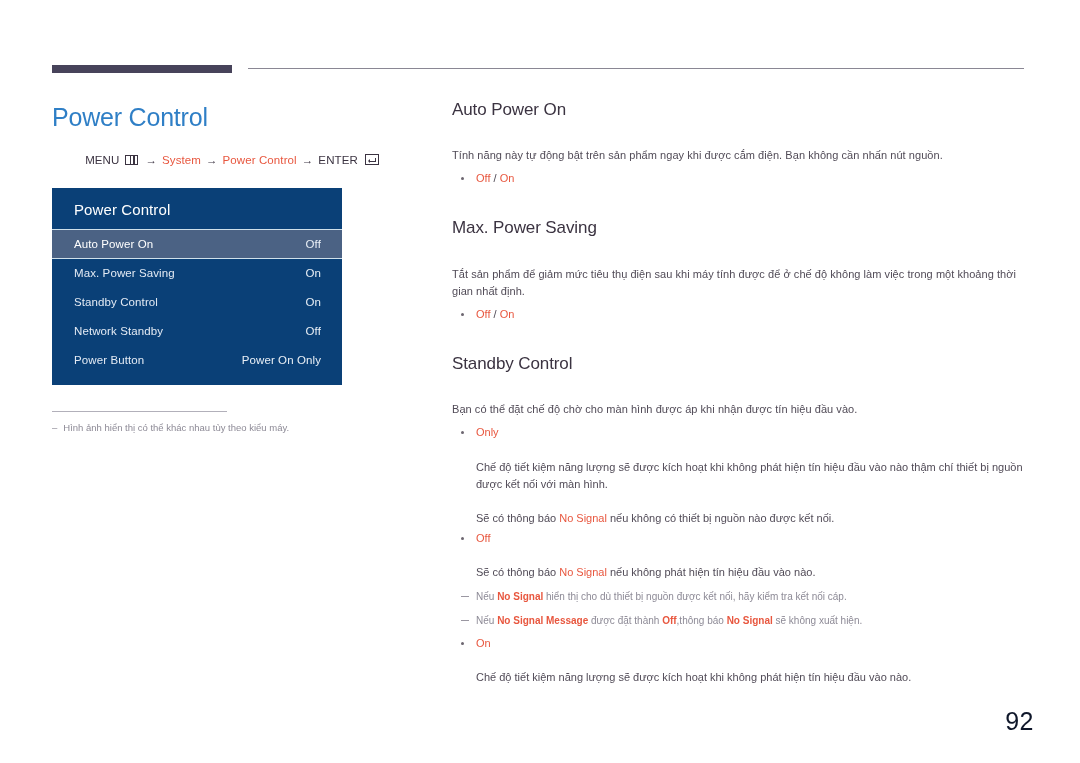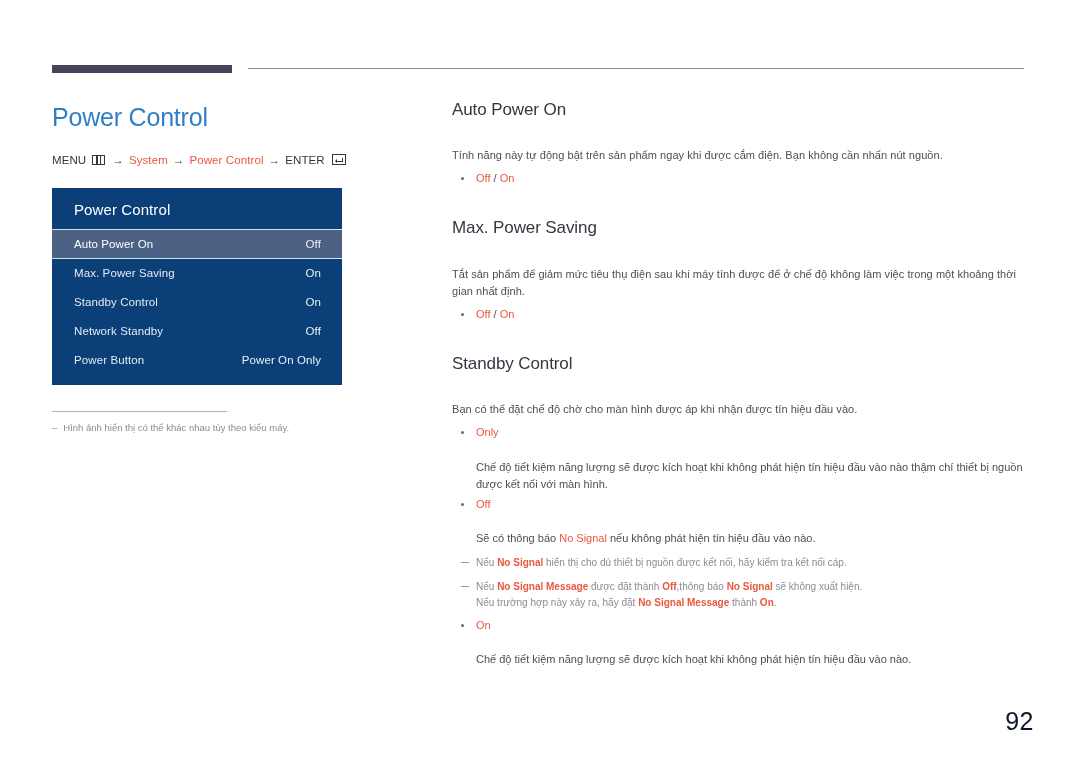--- a/index.html
+++ b/index.html
@@ -55,20 +55,21 @@
 
   .breadcrumb {
     margin-top: 22px;
     font-size: 11.5px;
     color: #3b3341;
     letter-spacing: 0.1px;
     white-space: nowrap;
     display: flex;
     align-items: center;
     gap: 4px;
+    justify-content: center;
   }
   .breadcrumb .bc-accent { color: #e8573f; }
   .breadcrumb .bc-arrow { color: #3b3341; margin: 0 1px; }
 
   .ico-menu {
     display: inline-block;
     width: 13px;
     height: 10px;
     border: 1.3px solid #3b3341;
     position: relative;
@@ -329,40 +330,40 @@
     </ul>
 
     <h2 class="sec-head sp">Standby Control</h2>
     <p class="para">Bạn có thể đặt chế độ chờ cho màn hình được áp khi nhận được tín hiệu đầu vào.</p>
 
     <ul class="bullets">
 
       <li>
         <span class="b-accent">Only</span>
         <div class="sub-para">Chế độ tiết kiệm năng lượng sẽ được kích hoạt khi không phát hiện tín hiệu đầu vào nào thậm chí thiết bị nguồn được kết nối với màn hình.</div>
+        <div class="sub-para">
+          <span>Sẽ có thông báo </span><span class="b-accent">No Signal</span><span> nếu không có thiết bị nguồn nào được kết nối.</span>
+        </div>
       </li>
 
       <li>
         <span class="b-accent">Off</span>
         <div class="sub-para">
           <span>Sẽ có thông báo </span><span class="b-accent">No Signal</span><span> nếu không phát hiện tín hiệu đầu vào nào.</span>
         </div>
       </li>
 
     </ul>
 
     <div class="dash-note">
       <span>Nếu </span><span class="n-accent">No Signal</span><span> hiển thị cho dù thiết bị nguồn được kết nối, hãy kiểm tra kết nối cáp.</span>
     </div>
 
     <div class="dash-note">
       <span>Nếu </span><span class="n-accent">No Signal Message</span><span> được đặt thành </span><span class="n-accent">Off</span><span>,thông báo </span><span class="n-accent">No Signal</span><span> sẽ không xuất hiện.</span>
-      <span class="cont">
-        <span>Nếu trường hợp này xảy ra, hãy đặt </span><span class="n-accent">No Signal Message</span><span> thành </span><span class="n-accent">On</span><span>.</span>
-      </span>
     </div>
 
     <ul class="bullets">
       <li>
         <span class="b-accent">On</span>
         <div class="sub-para">Chế độ tiết kiệm năng lượng sẽ được kích hoạt khi không phát hiện tín hiệu đầu vào nào.</div>
       </li>
     </ul>
 
   </div>

